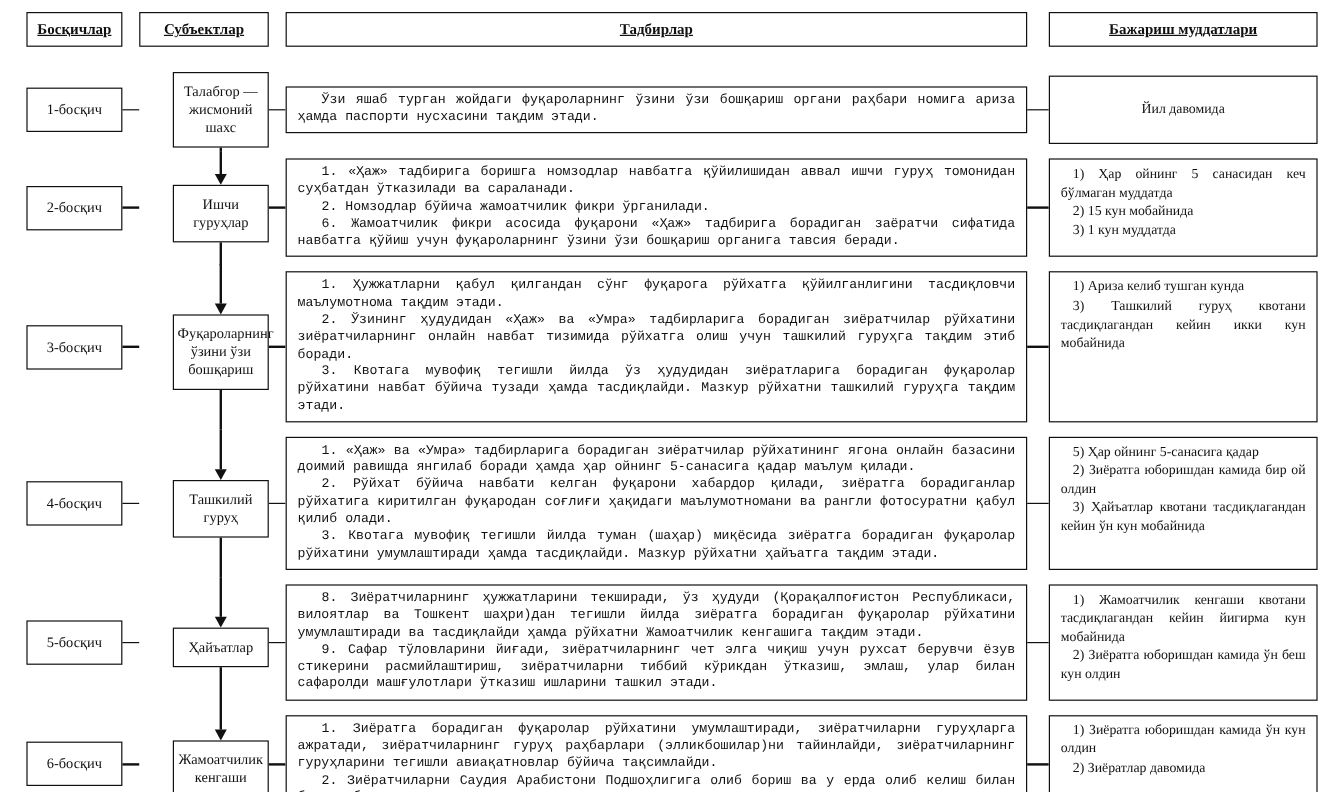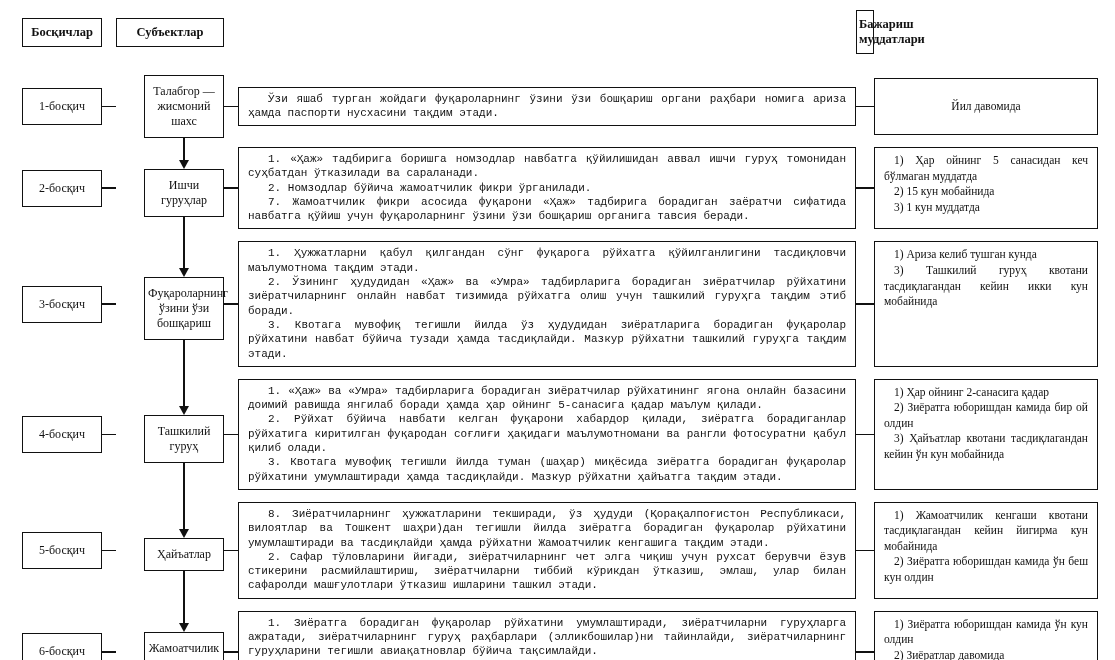--- a/index.html
+++ b/index.html
@@ -9,21 +9,21 @@
     background: #ffffff;
     color: #111111;
     font-family: "Liberation Serif", "DejaVu Serif", serif;
   }
   .chart { padding: 10px 15px 4px 22px; }
   .grid-row {
     display: grid;
     grid-template-columns: 80px 14px 108px 14px 618px 18px 224px;
     align-items: center;
   }
-  .header-row { margin-bottom: 18px; }
+  .header-row { margin-bottom: 18px; text-decoration: underline; }
   .box { border: 1.6px solid #111; background: #fff; }
   .hdr {
     font-weight: bold; text-align: center;
     font-size: 12.5px; padding: 6px 2px;
   }
   .hconn { height: 1.5px; background: #111; width: 100%; align-self: center; }
   .spacer { height: 1px; }
   .stage-cell { align-self: center; }
   .stage-box { text-align: center; font-size: 12px; padding: 10px 2px; }
   .subject-cell {
@@ -62,20 +62,21 @@
 </head>
 <body>
 
 <div class="chart">
 
   <div class="grid-row header-row">
     <div class="box hdr">Босқичлар</div>
     <div class="spacer"></div>
     <div class="box hdr">Субъектлар</div>
     <div class="spacer"></div>
+    <div class="box hdr">Тадбирлар</div>
     <div class="spacer"></div>
     <div class="box hdr">Бажариш муддатлари</div>
   </div>
 
   <div class="grid-row">
     <div class="stage-cell">
         <div class="box stage-box">1-босқич</div>
       </div>
     <div class="hconn"></div>
     <div class="subject-cell">
@@ -103,21 +104,21 @@
     <div class="subject-cell">
       <div class="vline"></div>
       <div class="arrowhead"></div>
       <div class="box subject-box">Ишчи гуруҳлар</div>
       <div class="vline"></div>
     </div>
     <div class="hconn"></div>
     <div class="box activity-box">
       <p>1. «Ҳаж» тадбирига боришга номзодлар навбатга қўйилишидан аввал ишчи гуруҳ томонидан суҳбатдан ўтказилади ва сараланади.</p>
       <p>2. Номзодлар бўйича жамоатчилик фикри ўрганилади.</p>
-      <p>7. Жамоатчилик фикри асосида фуқарони «Ҳаж» тадбирига борадиган заёратчи сифатида навбатга қўйиш учун фуқароларнинг ўзини ўзи бошқариш органига тавсия беради.</p>
+      <p>6. Жамоатчилик фикри асосида фуқарони «Ҳаж» тадбирига борадиган заёратчи сифатида навбатга қўйиш учун фуқароларнинг ўзини ўзи бошқариш органига тавсия беради.</p>
     </div>
     <div class="hconn"></div>
     <div class="deadline-cell">
       <div class="box deadline-box">
         <p>1) Ҳар ойнинг 5 санасидан кеч бўлмаган муддатда</p>
         <p>2) 15 кун мобайнида</p>
         <p>3) 1 кун муддатда</p>
       </div>
     </div>
   </div>
@@ -161,42 +162,42 @@
     </div>
     <div class="hconn"></div>
     <div class="box activity-box">
       <p>1. «Ҳаж» ва «Умра» тадбирларига борадиган зиёратчилар рўйхатининг ягона онлайн базасини доимий равишда янгилаб боради ҳамда ҳар ойнинг 5-санасига қадар маълум қилади.</p>
       <p>2. Рўйхат бўйича навбати келган фуқарони хабардор қилади, зиёратга борадиганлар рўйхатига киритилган фуқародан соғлиғи ҳақидаги маълумотномани ва рангли фотосуратни қабул қилиб олади.</p>
       <p>3. Квотага мувофиқ тегишли йилда туман (шаҳар) миқёсида зиёратга борадиган фуқаролар рўйхатини умумлаштиради ҳамда тасдиқлайди. Мазкур рўйхатни ҳайъатга тақдим этади.</p>
     </div>
     <div class="hconn"></div>
     <div class="deadline-cell">
       <div class="box deadline-box">
-        <p>1) Ҳар ойнинг 2-санасига қадар</p>
+        <p>5) Ҳар ойнинг 5-санасига қадар</p>
         <p>2) Зиёратга юборишдан камида бир ой олдин</p>
         <p>3) Ҳайъатлар квотани тасдиқлагандан кейин ўн кун мобайнида</p>
       </div>
     </div>
   </div>
 
   <div class="grid-row">
     <div class="stage-cell">
         <div class="box stage-box">5-босқич</div>
       </div>
     <div class="hconn"></div>
     <div class="subject-cell">
       <div class="vline"></div>
       <div class="arrowhead"></div>
       <div class="box subject-box">Ҳайъатлар</div>
       <div class="vline"></div>
     </div>
     <div class="hconn"></div>
     <div class="box activity-box">
       <p>8. Зиёратчиларнинг ҳужжатларини текширади, ўз ҳудуди (Қорақалпоғистон Республикаси, вилоятлар ва Тошкент шаҳри)дан тегишли йилда зиёратга борадиган фуқаролар рўйхатини умумлаштиради ва тасдиқлайди ҳамда рўйхатни Жамоатчилик кенгашига тақдим этади.</p>
-      <p>2. Сафар тўловларини йиғади, зиёратчиларнинг чет элга чиқиш учун рухсат берувчи ёзув стикерини расмийлаштириш, зиёратчиларни тиббий кўрикдан ўтказиш, эмлаш, улар билан сафаролди машғулотлари ўтказиш ишларини ташкил этади.</p>
+      <p>9. Сафар тўловларини йиғади, зиёратчиларнинг чет элга чиқиш учун рухсат берувчи ёзув стикерини расмийлаштириш, зиёратчиларни тиббий кўрикдан ўтказиш, эмлаш, улар билан сафаролди машғулотлари ўтказиш ишларини ташкил этади.</p>
     </div>
     <div class="hconn"></div>
     <div class="deadline-cell">
       <div class="box deadline-box">
         <p>1) Жамоатчилик кенгаши квотани тасдиқлагандан кейин йигирма кун мобайнида</p>
         <p>2) Зиёратга юборишдан камида ўн беш кун олдин</p>
       </div>
     </div>
   </div>
 

